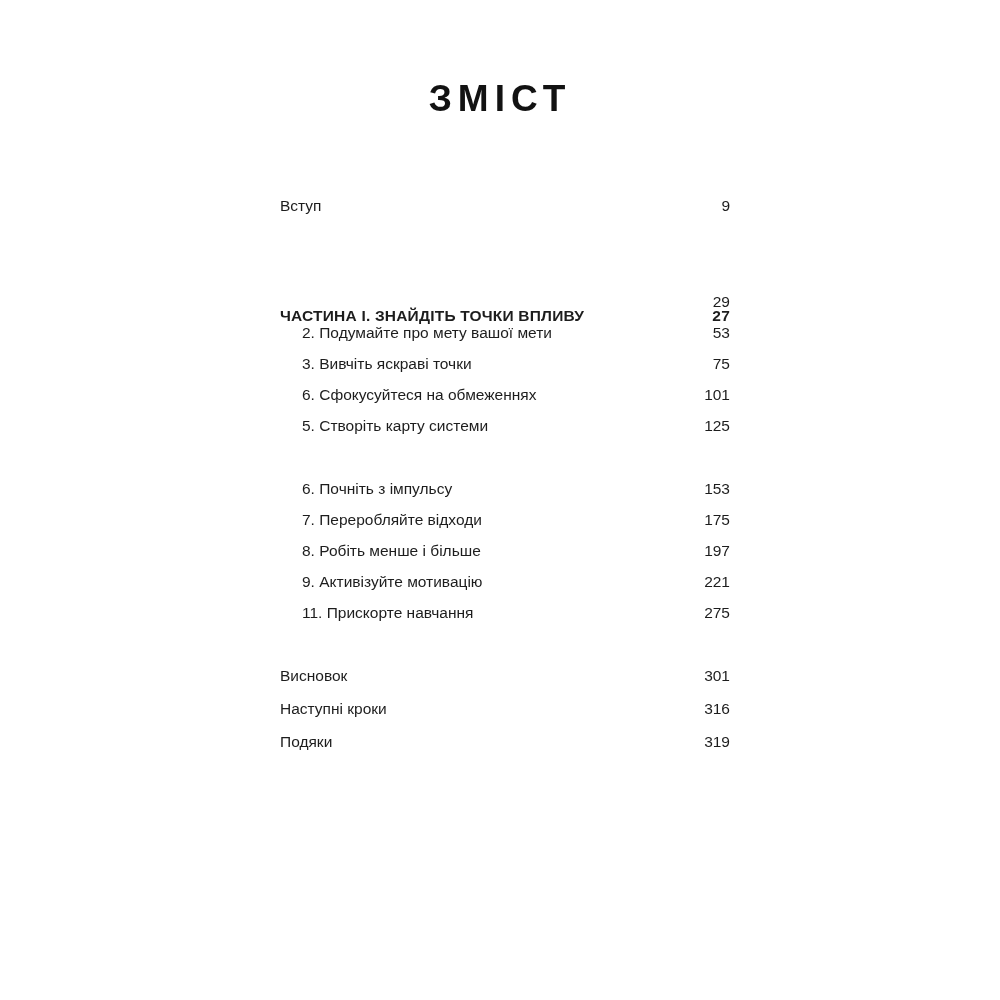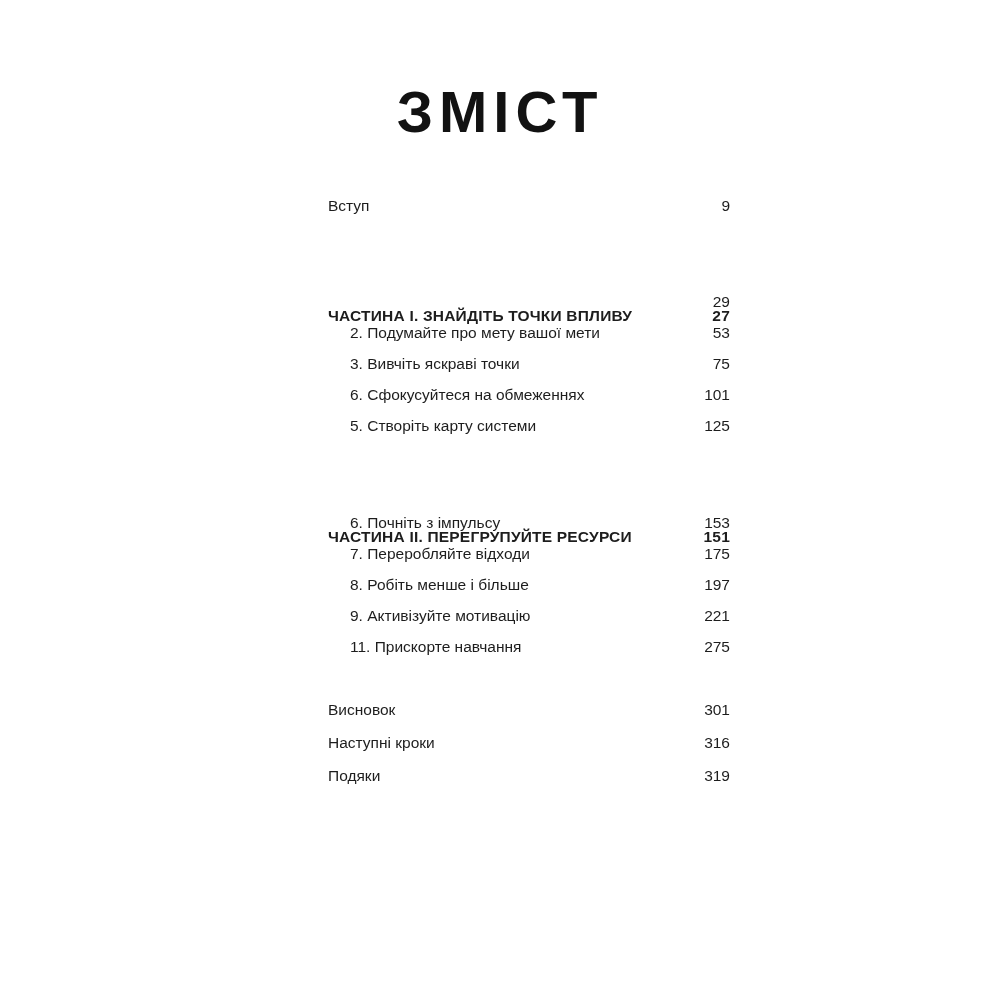--- a/index.html
+++ b/index.html
@@ -19,42 +19,41 @@
     width: 1000px;
     height: 1000px;
     box-sizing: border-box;
   }
   .toc-title {
     position: absolute;
     top: 78px;
     left: 0;
     width: 1000px;
     text-align: center;
-    font-size: 58px;
+    font-size: 37px;
     font-weight: 700;
     letter-spacing: 6px;
     color: #121212;
   }
   .toc-body {
     position: absolute;
     top: 198px;
     left: 280px;
     width: 450px;
   }
   .row {
     display: flex;
     align-items: baseline;
     font-size: 15.5px;
     line-height: 1;
     color: #1d1d1d;
   }
   .row .label {
     flex: 0 1 auto;
     white-space: nowrap;
-    margin-left: 48px;
   }
   .row .filler {
     flex: 1 1 auto;
   }
   .row .page-num {
     flex: 0 0 52px;
     text-align: right;
     font-size: 15.5px;
   }
   
@@ -128,25 +127,20 @@
       <span class="page-num">101</span>
     </div>
     <div class="row chapter">
       <span class="label">5. Створіть карту системи</span>
       <span class="filler"></span>
       <span class="page-num">125</span>
     </div>
 
     <div class="gap-xl"></div>
 
-    <div class="row part">
-      <span class="label">ЧАСТИНА II. ПЕРЕГРУПУЙТЕ РЕСУРСИ</span>
-      <span class="filler"></span>
-      <span class="page-num">151</span>
-    </div>
 
     <div class="row chapter">
       <span class="label">6. Почніть з імпульсу</span>
       <span class="filler"></span>
       <span class="page-num">153</span>
     </div>
     <div class="row chapter">
       <span class="label">7. Переробляйте відходи</span>
       <span class="filler"></span>
       <span class="page-num">175</span>

